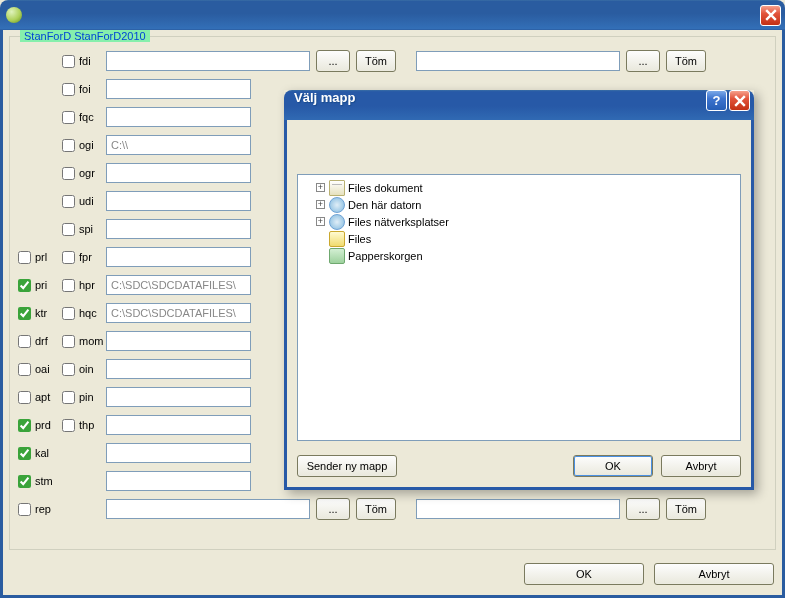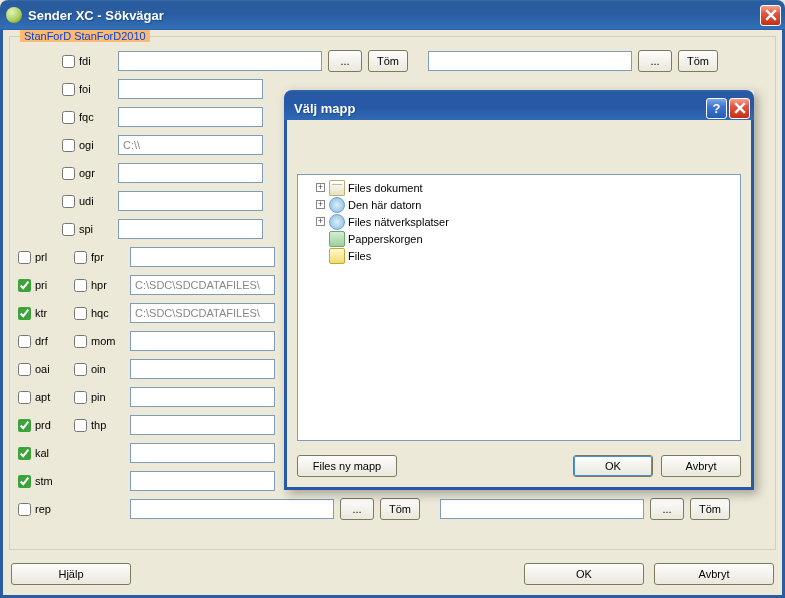--- a/index.html
+++ b/index.html
@@ -28,23 +28,23 @@
 
 .win-client {
   position: absolute; top:30px; left:0; right:0; bottom:0;
   border-left:3px solid #2a5ca0; border-right:3px solid #2a5ca0; border-bottom:3px solid #2a5ca0;
   background:#ECE9D8; padding: 6px;
 }
 
 .groupbox {
   position: relative; border:1px solid #D0D0BF; height: 514px; padding: 10px 8px 8px 8px;
 }
-.group-legend { position:absolute; top:-7px; left:10px; background:#fdba74; padding:0 4px; color:#0046D5; }
+.group-legend { position:absolute; top:-7px; left:10px; background:#86efac; padding:0 4px; color:#0046D5; }
 .row { display:flex; align-items:center; height:28px; }
-.chk-wrap { display:flex; align-items:center; width:56px; }
+.chk-wrap { display:flex; align-items:center; width:44px; }
 .chk { width:13px; height:13px; margin-right:4px; }
 .lbl { color:#000; }
 .txtbox {
   height:20px; border:1px solid #7F9DB9; background:#fff; padding:1px 4px; color:#000;
 }
 .txtbox.ro { color:#888; }
 .btn {
   height:22px; min-width:34px; background:linear-gradient(#fdfdfd,#e9e8dc);
   border:1px solid #7A7A5E; border-radius:3px; box-shadow: inset 0 0 1px #fff;
   padding:0 8px; cursor:pointer; display:flex;align-items:center;justify-content:center;
@@ -61,21 +61,21 @@
 
 
 .dialog {
   position:absolute; left:284px; top:90px; width:470px; height:400px;
   box-shadow: 4px 4px 10px rgba(0,0,0,.3);
 }
 .dlg-titlebar {
   height:36px;
   background: linear-gradient(#3a6ea5,#2759a7 5%,#2759a7 45%,#336fb7 95%,#2759a7);
   border-radius: 8px 8px 0 0;
-  display:flex; align-items:center; padding:0 4px 0 10px; color:#fff;
+  display:flex; padding:0 4px 0 10px; color:#fff;
 }
 .dlg-titlebar .title { font-weight:bold; font-size:13px; text-shadow:1px 1px 1px #184a8c; }
 .dlg-titlebar .buttons { margin-left:auto; display:flex; gap:2px; }
 .dlg-titlebar .help, .dlg-titlebar .close {
   width:21px; height:21px; border:1px solid #fff; border-radius:3px; cursor:pointer;
   display:flex; align-items:center; justify-content:center; font-weight:bold; color:#fff;
 }
 .dlg-titlebar .help { background:linear-gradient(#7ba9e8,#3d74cf 40%,#265eb6); font-size:13px; }
 .dlg-titlebar .close { background:linear-gradient(#f6a08c,#e2543c 40%,#c33014); }
 .dlg-titlebar .close svg{width:12px;height:12px;}
@@ -104,21 +104,20 @@
 .dlg-spacer{height:46px;}
 .dlg-bottom { position:absolute; left:10px; right:10px; bottom:10px; display:flex; align-items:center; gap:8px;}
 .dlg-bottom .spacer{flex:1;}
 
 </style>
 </head>
 <body>
 
 <div class="win-titlebar">
   <div class="app-icon"></div>
-  <div class="title">Sender XC - Sökvägar</div>
   <div class="close">
     <svg viewBox="0 0 10 10">
         <path d="M1 1 L9 9 M9 1 L1 9" stroke="#fff" stroke-width="2"></path>
       </svg>
   </div>
 </div>
 
 <div class="win-client">
   <div class="groupbox">
     <div class="group-legend">StanForD StanForD2010</div>
@@ -301,21 +300,20 @@
         <div class="gap10"></div>
       <input class="txtbox" style="width: 204px;">
       <div class="gap6"></div>
       <button class="btn">...</button>
       <div class="gap6"></div>
       <button class="btn">Töm</button>
     </div>
   </div>
 
   <div class="bottom-bar">
-    <button class="btn wide">Hjälp</button>
     <div class="spacer"></div>
     <button class="btn wide">OK</button>
     <div class="gap10"></div>
     <button class="btn wide">Avbryt</button>
   </div>
 </div>
 
 <div class="dialog">
   <div class="dlg-titlebar">
     <div class="title">Välj mapp</div>
@@ -341,29 +339,29 @@
         <span class="icon ico-computer"></span>
         <span class="text">Den här datorn</span>
       </div>
       <div class="tree-item" style="padding-left:14px;">
         <span class="expander">+</span>
         <span class="icon ico-network"></span>
         <span class="text">Files nätverksplatser</span>
       </div>
       <div class="tree-item" style="padding-left:14px;">
         <span class="expander-pad"></span>
+        <span class="icon ico-folder"></span>
+        <span class="text">Files</span>
+      </div>
+      <div class="tree-item" style="padding-left:14px;">
+        <span class="expander-pad"></span>
         <span class="icon ico-trash"></span>
         <span class="text">Papperskorgen</span>
       </div>
-      <div class="tree-item" style="padding-left:14px;">
-        <span class="expander-pad"></span>
-        <span class="icon ico-folder"></span>
-        <span class="text">Files</span>
-      </div>
     </div>
     <div class="dlg-bottom">
-      <button class="btn" style="min-width:100px">Files ny mapp</button>
+      <button class="btn" style="min-width:100px">Sender ny mapp</button>
       <div class="spacer"></div>
       <button class="btn default" style="min-width:80px">OK</button>
       <button class="btn" style="min-width:80px">Avbryt</button>
     </div>
   </div>
 </div>
 
 </body></html>

